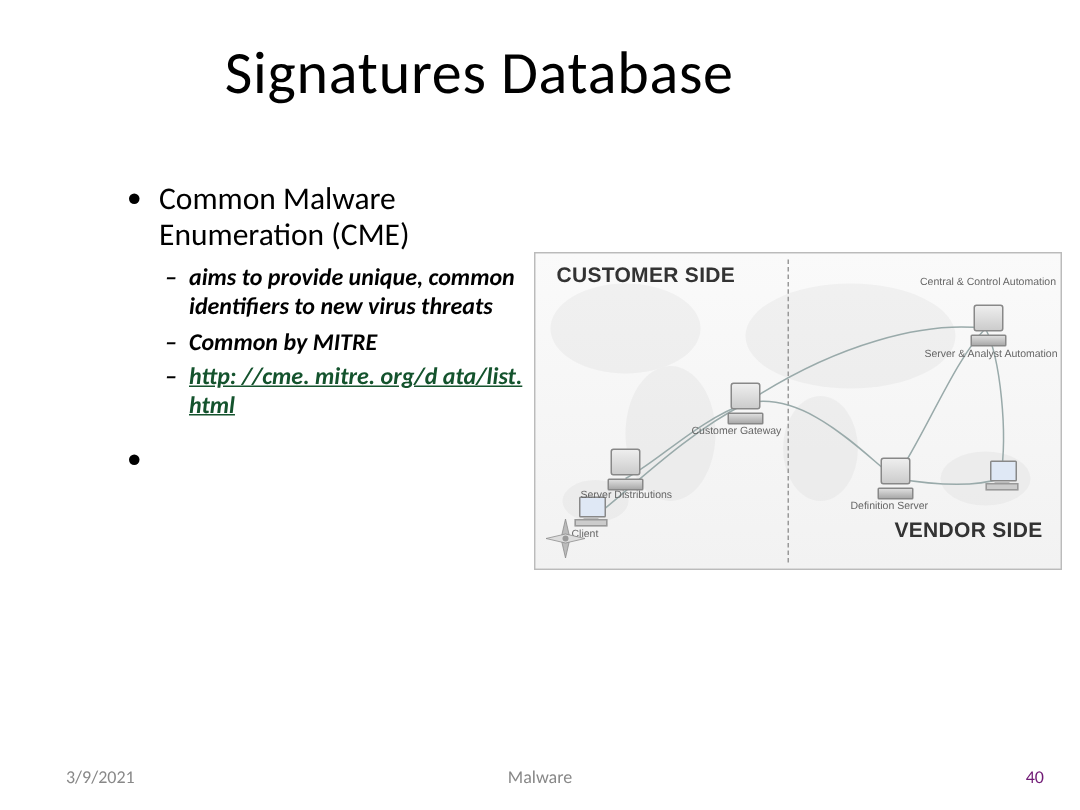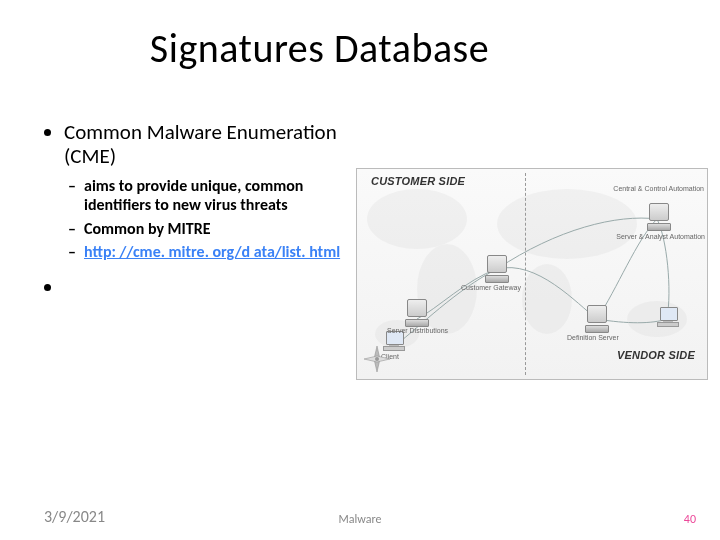--- a/index.html
+++ b/index.html
@@ -37,64 +37,66 @@
   }
   ul.level1 {
     list-style: disc;
     margin: 0;
     padding-left: 20px;
   }
   ul.level1 > li {
     font-size: 21px;
     margin-bottom: 6px;
     line-height: 1.15;
+    margin-left: 42px;
   }
   ul.level2 {
     list-style: none;
     margin: 8px 0 14px 0;
     padding-left: 20px;
+    font-style: italic;
   }
   ul.level2 > li {
     font-size: 16px;
     font-weight: 700;
     margin-bottom: 4px;
     line-height: 1.2;
     position: relative;
   }
   ul.level2 > li::before {
     content: "–";
     position: absolute;
     left: -16px;
   }
   .link {
     text-decoration: underline;
-    color: #3b82f6;
+    color: #14532d;
   }
   .footer-date {
     position: absolute;
     bottom: 14px;
     left: 44px;
-    font-size: 16px;
+    font-size: 12px;
     color: #888;
   }
   .footer-center {
     position: absolute;
     bottom: 14px;
     left: 0;
     width: 720px;
     text-align: center;
     font-size: 12px;
     color: #888;
   }
   .footer-num {
     position: absolute;
     bottom: 14px;
     right: 24px;
     font-size: 12px;
-    color: #ec4899;
+    color: #701a75;
   }
   
   .diagram {
     position: absolute;
     top: 168px;
     left: 356px;
     width: 350px;
     height: 210px;
     border: 1px solid #bbb;
     background: linear-gradient(#fafafa,#f2f2f2);
@@ -104,25 +106,24 @@
   }
   .divider {
     position: absolute;
     top: 4px;
     bottom: 4px;
     left: 168px;
     border-left: 1px dashed #999;
   }
   .dlabel {
     position: absolute;
-    font-size: 11px;
+    font-size: 14px;
     font-weight: 700;
     color: #333;
     letter-spacing: 0.2px;
-    font-style: italic;
   }
   .caption {
     position: absolute;
     font-size: 7px;
     color: #666;
     white-space: nowrap;
   }
   .world {
     position: absolute;
     inset: 0;

